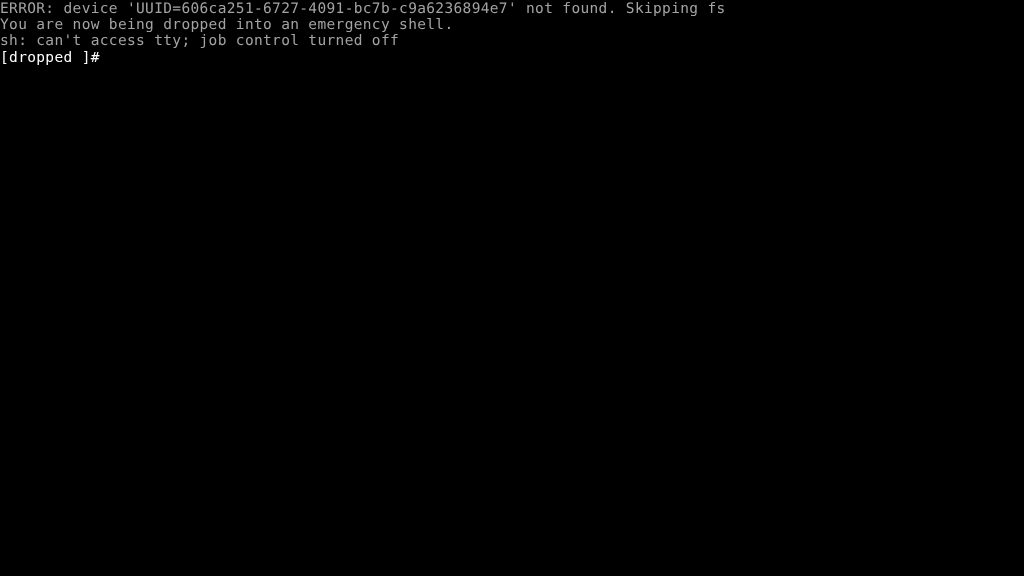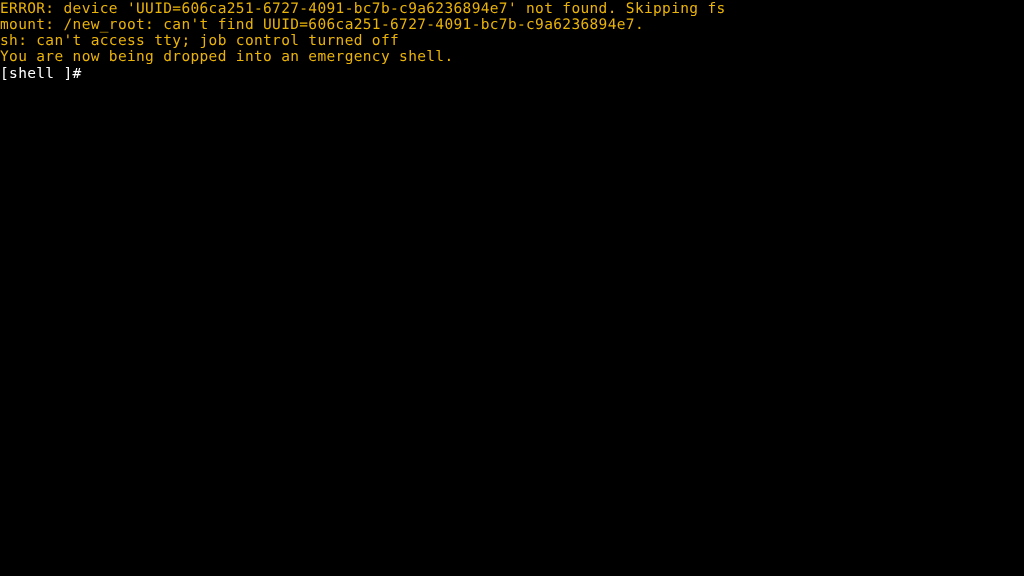--- a/index.html
+++ b/index.html
@@ -23,21 +23,21 @@
     padding: 0;
     box-sizing: border-box;
   }
   .console-line {
     display: block;
     font-family: "DejaVu Sans Mono", "Liberation Mono", monospace;
     font-size: 14.5px;
     line-height: 16px;
     height: 16px;
     letter-spacing: 0.34px;
-    color: #eab308;
+    color: #a3a3a3;
     white-space: pre;
     padding: 0;
     margin: 0;
     text-rendering: geometricPrecision;
     -webkit-font-smoothing: none;
   }
   .console-line.first {
     margin-top: 1px;
   }
   #prompt-line {
@@ -59,20 +59,19 @@
     height: 13px;
   }
 </style>
 </head>
 <body>
 
 <div id="console">
 
   <div>
     <div class="console-line first">ERROR: device 'UUID=606ca251-6727-4091-bc7b-c9a6236894e7' not found. Skipping fs</div>
-    <div class="console-line">mount: /new_root: can't find UUID=606ca251-6727-4091-bc7b-c9a6236894e7.</div>
+    <div class="console-line">You are now being dropped into an emergency shell.</div>
     <div class="console-line">sh: can't access tty; job control turned off</div>
-    <div class="console-line">You are now being dropped into an emergency shell.</div>
   </div>
 
-  <div id="prompt-line"><span class="prompt-text">[shell ]# </span><span class="prompt-text"></span><span class="cursor-cell"></span></div>
+  <div id="prompt-line"><span class="prompt-text">[dropped ]# </span><span class="prompt-text"></span><span class="cursor-cell"></span></div>
 
 </div>
 
 </body></html>

